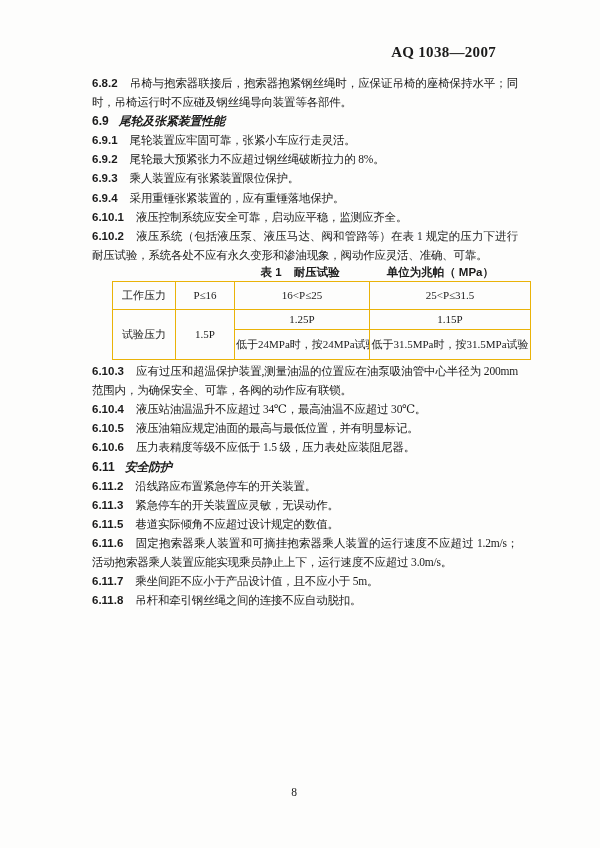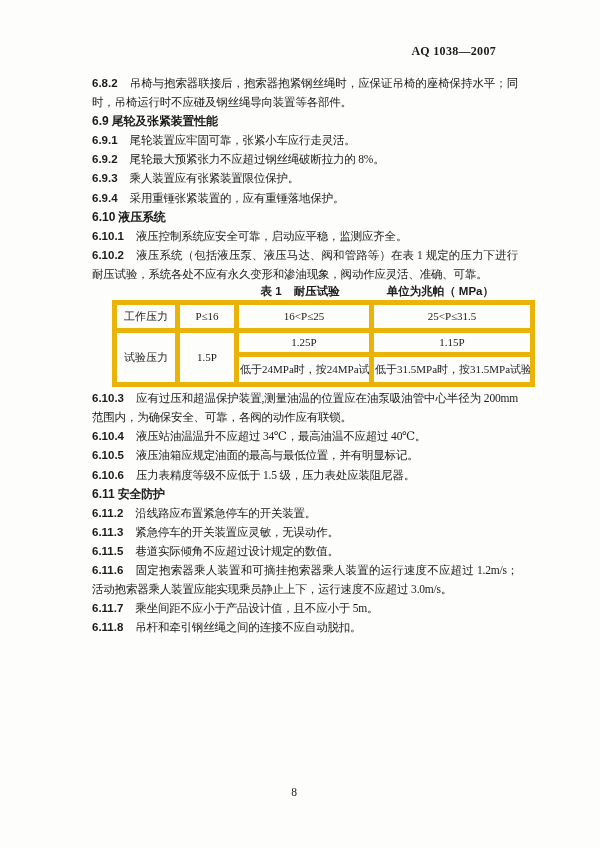--- a/index.html
+++ b/index.html
@@ -10,21 +10,21 @@
     height: 848px;
     background: #fdfdfc;
     font-family: "Liberation Serif", "DejaVu Serif", serif;
     color: #1b1b1b;
     overflow: hidden;
   }
   .doc-code {
     position: absolute;
     top: 44px;
     right: 104px;
-    font-size: 12px;
+    font-size: 15px;
     font-weight: 600;
     letter-spacing: 0.3px;
     font-family: "Liberation Serif", "DejaVu Serif", serif;
     text-align: center;
   }
   .body-col {
     position: absolute;
     left: 92px;
     top: 74px;
     width: 426px;
@@ -35,25 +35,26 @@
   }
   p.clause { margin: 0; }
   .num {
     font-family: "Liberation Sans", "DejaVu Sans", sans-serif;
     font-weight: bold;
     font-size: 11.5px;
     margin-right: 12px;
     letter-spacing: 0;
     white-space: nowrap;
   }
-  p.heading .num { margin-right: 3px; font-size: 12px; }
+  p.heading .num { margin-right: 10px; font-size: 12px; }
   p.heading .txt {
     font-family: "Liberation Sans", "DejaVu Sans", sans-serif;
     font-weight: bold;
     font-size: 12px;
+    font-style: italic;
   }
   .table-block { margin: 0 0 2px 20px; width: 418px; }
   .caption-row {
     position: relative;
     height: 15px;
     line-height: 15px;
     font-family: "Liberation Sans", "DejaVu Sans", sans-serif;
     font-weight: bold;
     font-size: 11.5px;
     letter-spacing: 0;
@@ -65,21 +66,21 @@
   table.spec-table {
     border-collapse: collapse;
     width: 418px;
     table-layout: fixed;
     font-family: "Liberation Serif", "DejaVu Serif", serif;
     font-size: 11px;
     letter-spacing: 0;
     margin-top: 1px;
   }
   table.spec-table td {
-    border: 5px solid #eab308;
+    border: 1px solid #eab308;
     text-align: center;
     vertical-align: middle;
     padding: 0 1px;
     color: #1b1b1b;
     white-space: nowrap;
     overflow: hidden;
   }
   tr.r1 td { height: 28px; }
   tr.r2 td { height: 20px; }
   tr.r3 td { height: 30px; }
@@ -108,21 +109,20 @@
     <p class="clause heading"><span class="num">6.9</span><span class="txt">尾轮及张紧装置性能</span></p>
 
     <p class="clause"><span class="num">6.9.1</span><span class="txt">尾轮装置应牢固可靠，张紧小车应行走灵活。</span></p>
 
     <p class="clause"><span class="num">6.9.2</span><span class="txt">尾轮最大预紧张力不应超过钢丝绳破断拉力的 8%。</span></p>
 
     <p class="clause"><span class="num">6.9.3</span><span class="txt">乘人装置应有张紧装置限位保护。</span></p>
 
     <p class="clause"><span class="num">6.9.4</span><span class="txt">采用重锤张紧装置的，应有重锤落地保护。</span></p>
 
-    <p class="clause heading"><span class="num">6.10</span><span class="txt">液压系统</span></p>
 
     <p class="clause"><span class="num">6.10.1</span><span class="txt">液压控制系统应安全可靠，启动应平稳，监测应齐全。</span></p>
 
     <p class="clause"><span class="num">6.10.2</span><span class="txt">液压系统（包括液压泵、液压马达、阀和管路等）在表 1 规定的压力下进行耐压试验，系统各处不应有永久变形和渗油现象，阀动作应灵活、准确、可靠。</span></p>
 
     <div class="table-block">
       <div class="caption-row">
         <span class="cap-main"><span class="cap-label">表 1</span><span class="cap-title">耐压试验</span></span>
         <span class="cap-unit">单位为兆帕（ MPa）</span>
       </div>
@@ -149,21 +149,21 @@
         <tr class="r3">
           <td>低于24MPa时，按24MPa试验</td>
           <td>低于31.5MPa时，按31.5MPa试验</td>
         </tr>
       </tbody>
         </table>
     </div>
 
     <p class="clause"><span class="num">6.10.3</span><span class="txt">应有过压和超温保护装置,测量油温的位置应在油泵吸油管中心半径为 200mm 范围内，为确保安全、可靠，各阀的动作应有联锁。</span></p>
 
-    <p class="clause"><span class="num">6.10.4</span><span class="txt">液压站油温温升不应超过 34℃，最高油温不应超过 40℃。</span></p>
+    <p class="clause"><span class="num">6.10.4</span><span class="txt">液压站油温温升不应超过 34℃，最高油温不应超过 30℃。</span></p>
 
     <p class="clause"><span class="num">6.10.5</span><span class="txt">液压油箱应规定油面的最高与最低位置，并有明显标记。</span></p>
 
     <p class="clause"><span class="num">6.10.6</span><span class="txt">压力表精度等级不应低于 1.5 级，压力表处应装阻尼器。</span></p>
 
 
     <p class="clause heading"><span class="num">6.11</span><span class="txt">安全防护</span></p>
 
 
     <p class="clause"><span class="num">6.11.2</span><span class="txt">沿线路应布置紧急停车的开关装置。</span></p>

